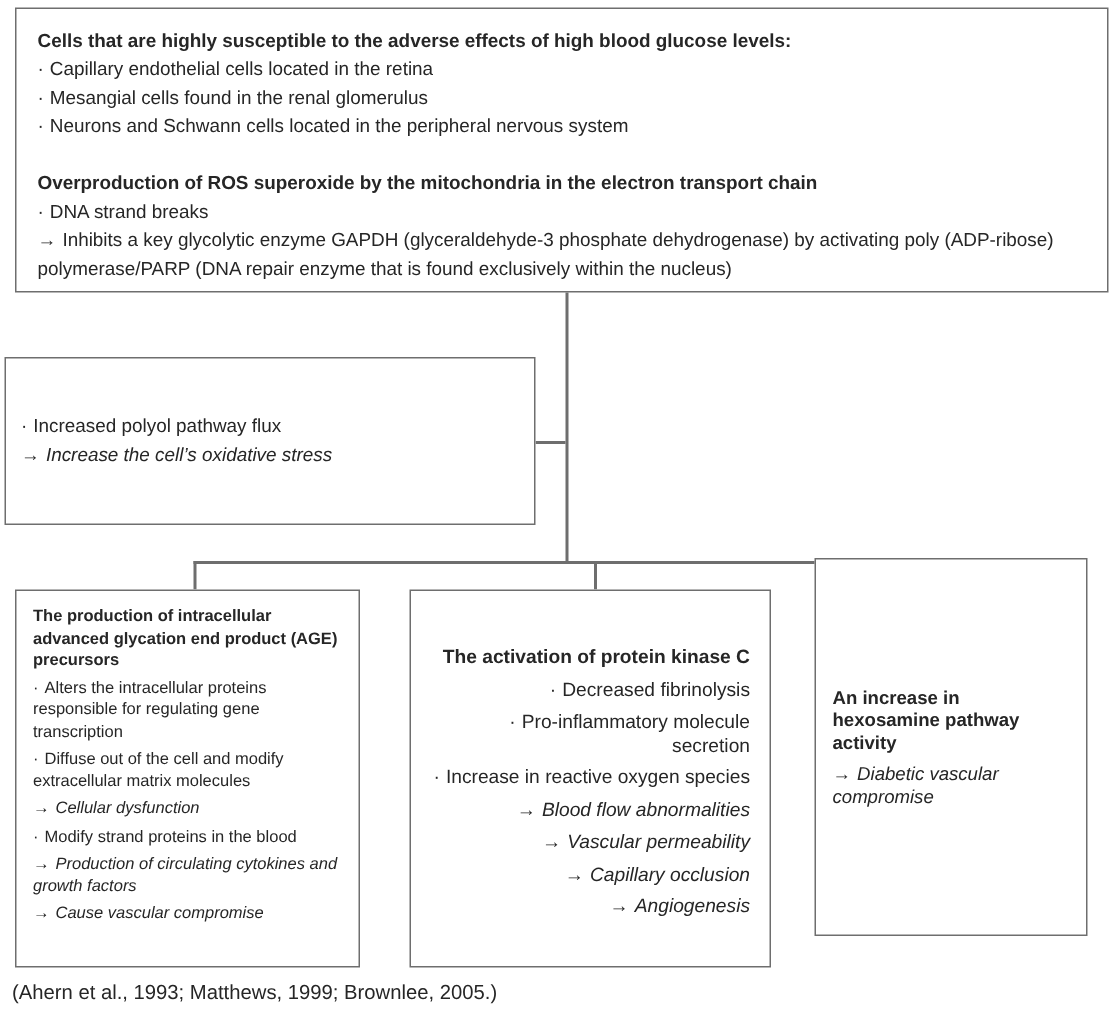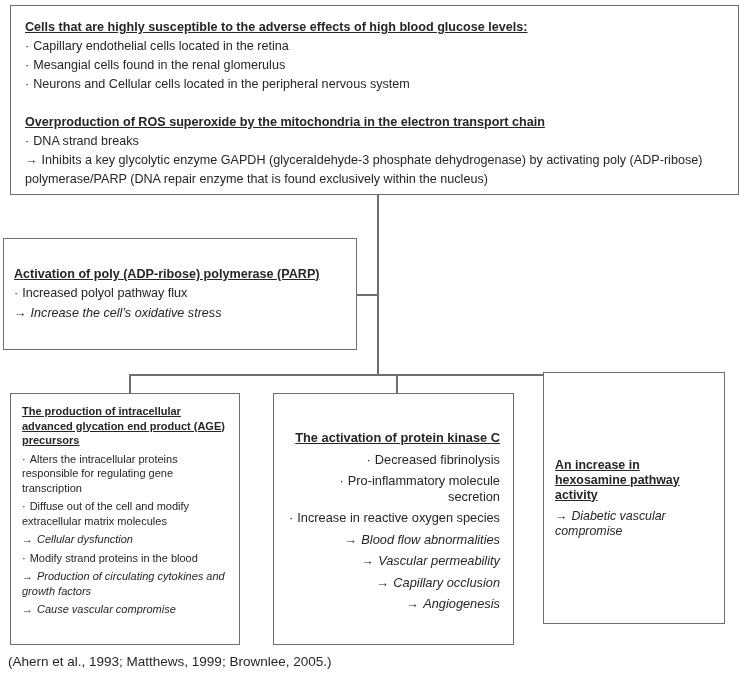--- a/index.html
+++ b/index.html
@@ -17,21 +17,21 @@
     overflow:hidden;
   }
   .box{
     position:absolute;
     border:1.5px solid var(--border);
     background:var(--bg);
     box-sizing:border-box;
   }
   .item{margin:0;}
   .item .txt{white-space:normal;}
-  .title{font-weight:bold;text-decoration:underline;}
+  .title{font-weight:bold;}
   .italic .txt{font-style:italic;}
   .marker{margin-right:4px;}
   .gap-before{margin-top:19px;}
 
   
   .top-box{
     left:10px;top:5px;width:729px;height:190px;
     padding:12px 14px;font-size:12.6px;line-height:19px;
   }
   
@@ -75,31 +75,30 @@
 </style>
 </head>
 <body>
 
 <div class="canvas">
 
   <div class="box top-box">
       <div class="item title"><span class="txt">Cells that are highly susceptible to the adverse effects of high blood glucose levels:</span></div>
       <div class="item bullet"><span class="marker">·</span><span class="txt">Capillary endothelial cells located in the retina</span></div>
       <div class="item bullet"><span class="marker">·</span><span class="txt">Mesangial cells found in the renal glomerulus</span></div>
-      <div class="item bullet"><span class="marker">·</span><span class="txt">Neurons and Cellular cells located in the peripheral nervous system</span></div>
+      <div class="item bullet"><span class="marker">·</span><span class="txt">Neurons and Schwann cells located in the peripheral nervous system</span></div>
       <div class="item title gap-before"><span class="txt">Overproduction of ROS superoxide by the mitochondria in the electron transport chain</span></div>
       <div class="item bullet"><span class="marker">·</span><span class="txt">DNA strand breaks</span></div>
       <div class="item arrow"><span class="marker">→</span><span class="txt">Inhibits a key glycolytic enzyme GAPDH (glyceraldehyde-3 phosphate dehydrogenase) by activating poly (ADP-ribose) polymerase/PARP (DNA repair enzyme that is found exclusively within the nucleus)</span></div>
     </div>
 
   <div class="line v-main"></div>
   <div class="line h-parp"></div>
 
   <div class="box parp-box">
-      <div class="item title"><span class="txt">Activation of poly (ADP-ribose) polymerase (PARP)</span></div>
       <div class="item bullet"><span class="marker">·</span><span class="txt">Increased polyol pathway flux</span></div>
       <div class="item arrow italic"><span class="marker">→</span><span class="txt">Increase the cell’s oxidative stress</span></div>
     </div>
 
   <div class="line h-branch"></div>
   <div class="line v-drop-left"></div>
   <div class="line v-drop-mid"></div>
   <div class="line v-drop-right"></div>
 
   <div class="box age-box">

